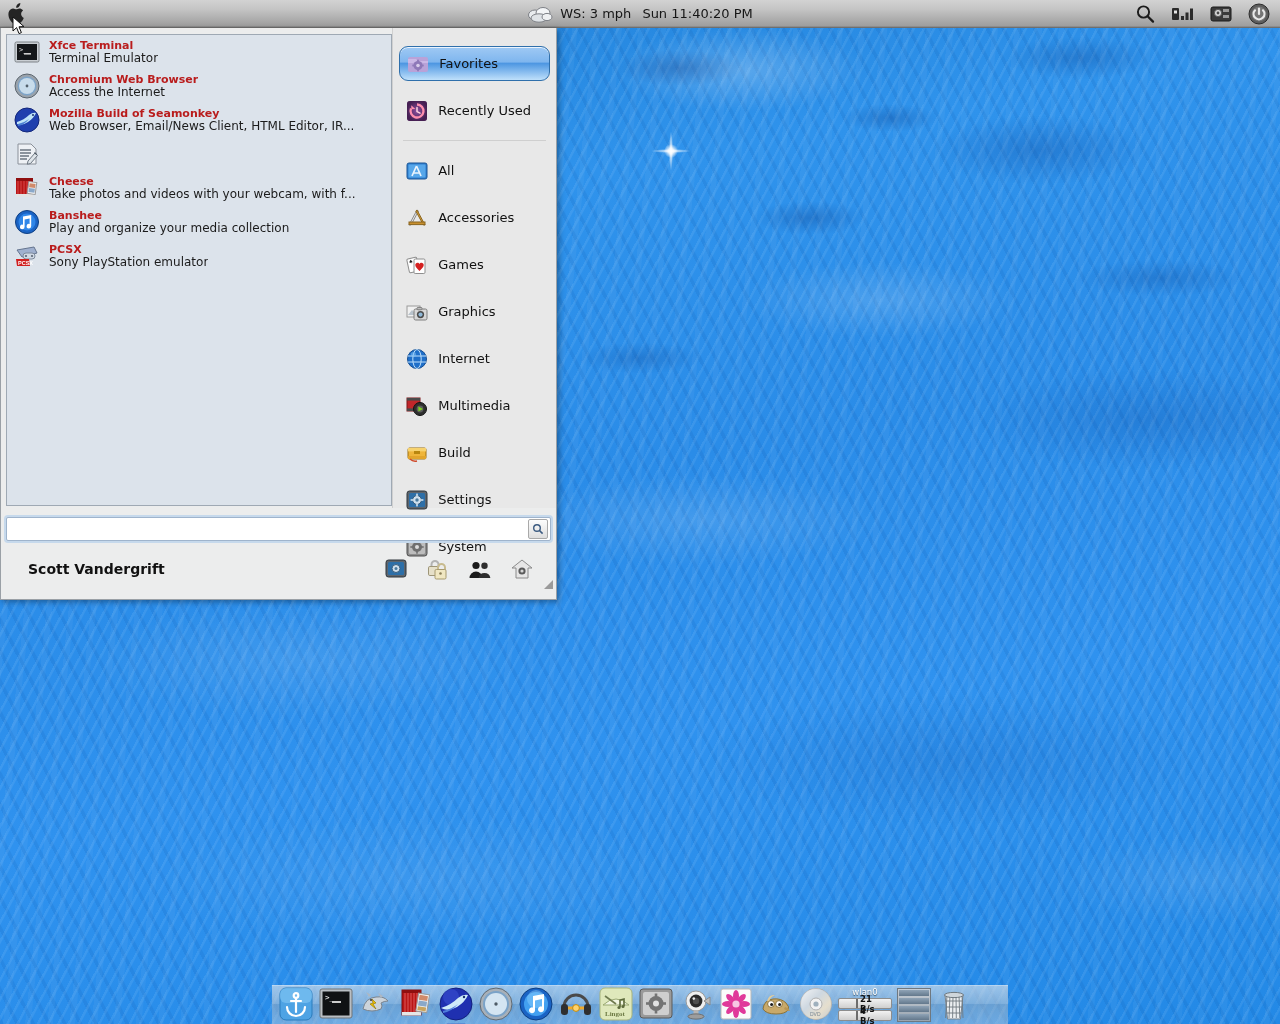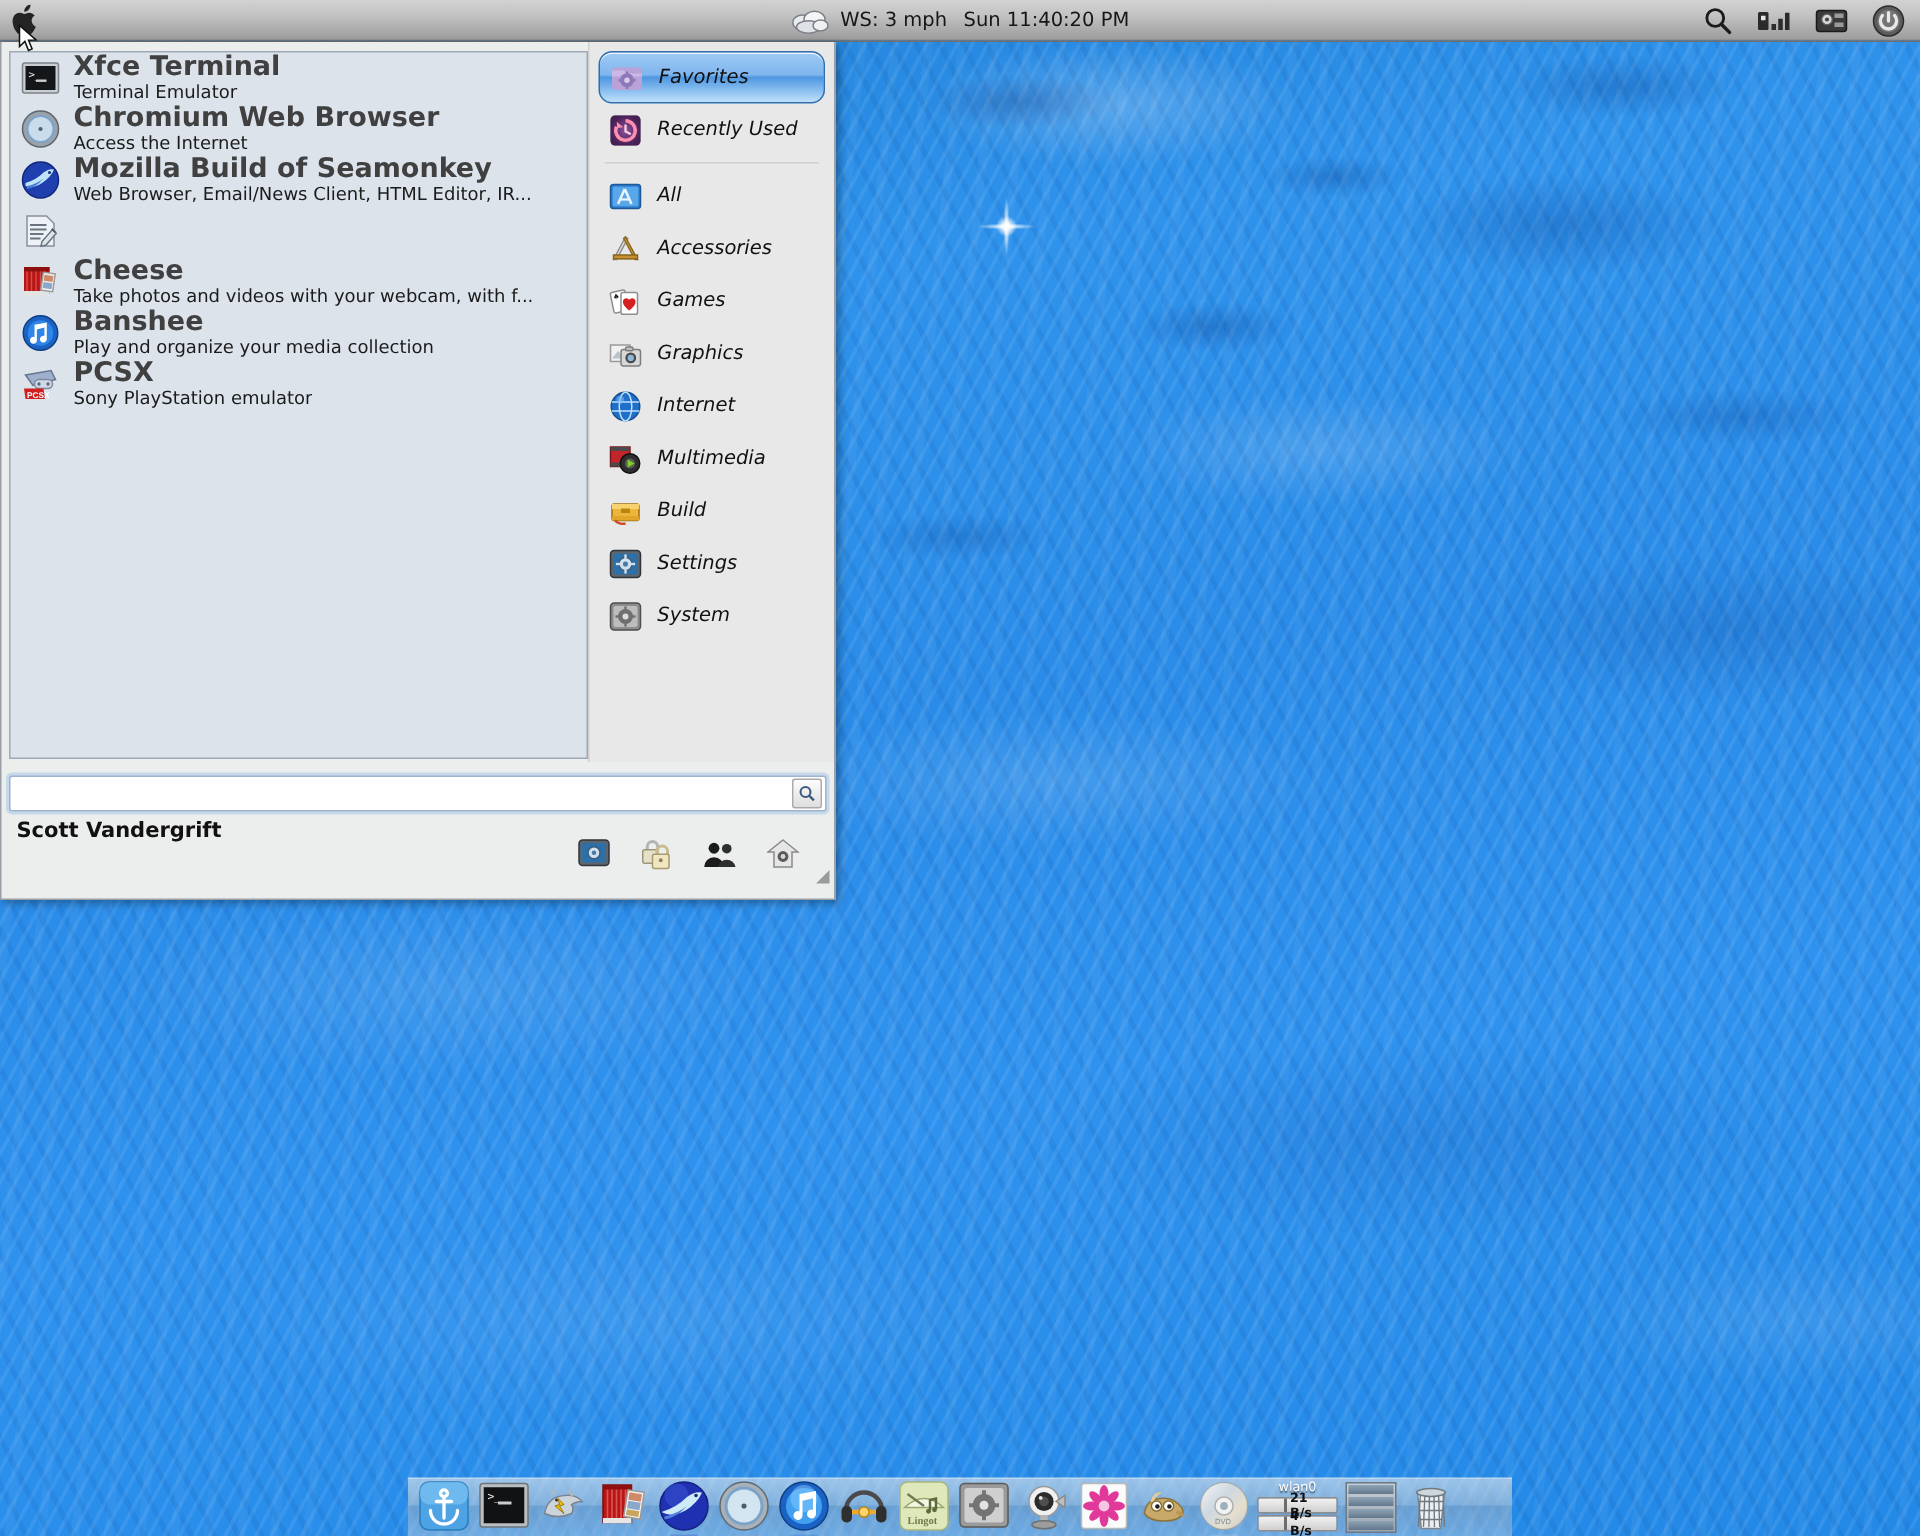--- a/index.html
+++ b/index.html
@@ -65,42 +65,42 @@
   
   #menu{position:absolute;left:0;top:28px;width:557px;height:572px;
     background:#eceded;border:1px solid #9aa0a6;border-top:none;box-sizing:border-box;
     box-shadow:2px 2px 6px rgba(0,0,0,.35);display:flex;flex-direction:column;}
   .menu-body{display:flex;flex:0 0 auto;height:480px;}
   .applist{width:389px;margin:6px 0 0 5px;background:#dce3eb;border:1px solid #9fa9b4;
     box-sizing:border-box;height:472px;overflow:hidden;}
   .app-row{display:flex;align-items:center;gap:8px;padding:2px 6px;height:34px;box-sizing:border-box;}
   .app-ic{width:28px;height:28px;flex:0 0 28px;display:flex;align-items:center;justify-content:center;}
   .app-txt{line-height:1.12;overflow:hidden;}
-  .app-name{font-weight:bold;font-size:18px;color:#404040;white-space:nowrap;}
+  .app-name{font-weight:bold;font-size:11px;color:#b91c1c;white-space:nowrap;}
   .app-desc{font-size:12px;color:#1b1b1b;white-space:nowrap;}
 
   .cats{width:165px;background:#e8e8e8;padding:6px 0 0 0;box-sizing:border-box;
     border-left:1px solid #d0d0d0;}
-  .cat{display:flex;align-items:center;gap:9px;height:35px;margin:0 6px;padding:0 6px;
-    box-sizing:border-box;border-radius:9px;font-size:13px;color:#111;font-style:italic;}
+  .cat{display:flex;align-items:center;gap:9px;height:35px;margin:12px 6px;padding:0 6px;
+    box-sizing:border-box;border-radius:9px;font-size:13px;color:#111;}
   .cat .cic{width:24px;height:24px;flex:0 0 24px;display:flex;align-items:center;justify-content:center;}
   .cat.sel{background:linear-gradient(180deg,#9fc9f4 0%,#7fb6ee 45%,#4e97e2 50%,#bfe0fb 100%);
     border:1px solid #2f6fab;box-shadow:inset 0 1px 0 rgba(255,255,255,.8);}
   .cat-sep{height:1px;background:#cfcfcf;margin:4px 10px;}
 
   .searchwrap{height:34px;margin:4px 5px 0 5px;display:flex;align-items:center;}
   .searchbox{flex:1;height:24px;background:#fff;border:1px solid #9fb4cc;
     box-shadow:0 0 0 2px #c6d9ec;border-radius:2px;display:flex;align-items:center;
     padding:0 2px 0 4px;box-sizing:border-box;}
   .searchbox input{flex:1;border:none;outline:none;font-size:12px;
     font-family:"DejaVu Sans","Liberation Sans",sans-serif;background:transparent;height:20px;}
   .sbtn{width:18px;height:18px;border:1px solid #a9a9a9;border-radius:2px;
     background:linear-gradient(180deg,#fdfdfd,#dedede);display:flex;align-items:center;justify-content:center;}
 
-  .footer{height:46px;display:flex;padding:0 10px;box-sizing:border-box;position:relative;}
+  .footer{height:46px;display:flex;align-items:center;padding:0 10px;box-sizing:border-box;position:relative;margin-left:17px;}
   .uname{font-weight:bold;font-size:14px;color:#111;}
   .fbtns{margin-left:auto;display:flex;align-items:center;gap:18px;margin-right:12px;}
   .fbtn{width:24px;height:24px;display:flex;align-items:center;justify-content:center;}
   .grip{position:absolute;right:2px;bottom:2px;width:12px;height:12px;}
 
   
   #dock{position:absolute;left:272px;top:985px;width:736px;height:39px;
     background:linear-gradient(180deg, rgba(226,230,234,.62) 0%, rgba(198,205,212,.55) 46%, rgba(170,180,190,.5) 47%, rgba(206,213,220,.42) 100%);
     border-top:1px solid rgba(255,255,255,.5);
     display:flex;align-items:flex-start;gap:4px;padding:1px 6px 0 6px;box-sizing:border-box;}

